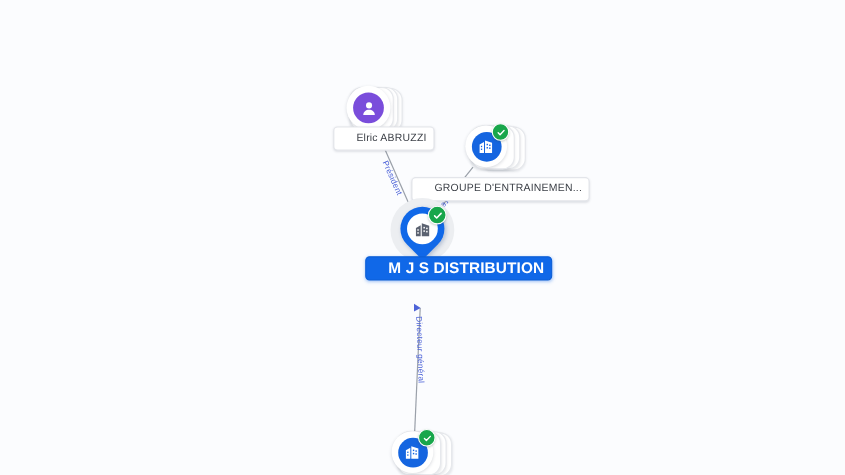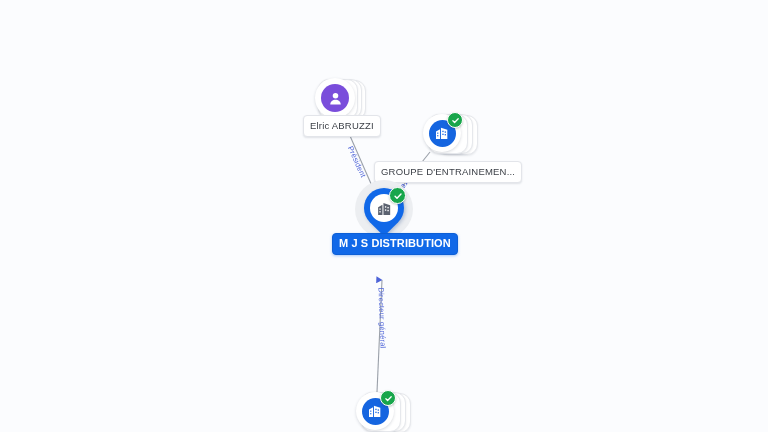--- a/index.html
+++ b/index.html
@@ -62,34 +62,34 @@
   }
   .avatar-inner.person { background: #7a4ddb; }
   .avatar-inner.company { background: #1565e0; }
 
   
   .node-label {
     position: absolute;
     white-space: nowrap;
     font-size: 9.5px;
     line-height: 13px;
-    padding: 3px 6px 4px 6px;
+    padding: 3px 6px 4px 20px;
     border-radius: 4px;
     background: #ffffff;
     color: #3b3f46;
     border: 1px solid #e3e5ea;
     box-shadow: 0 1px 2px rgba(40,50,70,0.13);
     letter-spacing: 0.2px;
   }
   .node-label.primary {
     background: #1068e8;
     color: #ffffff;
     border: 1px solid #0d5fd6;
     font-weight: bold;
-    font-size: 11px;
+    font-size: 14px;
     letter-spacing: 0.1px;
     box-shadow: 0 1px 3px rgba(16,104,232,0.35);
   }
 
   
   .pin-halo {
     position: absolute;
     border-radius: 50%;
     background: #eceef1;
   }

